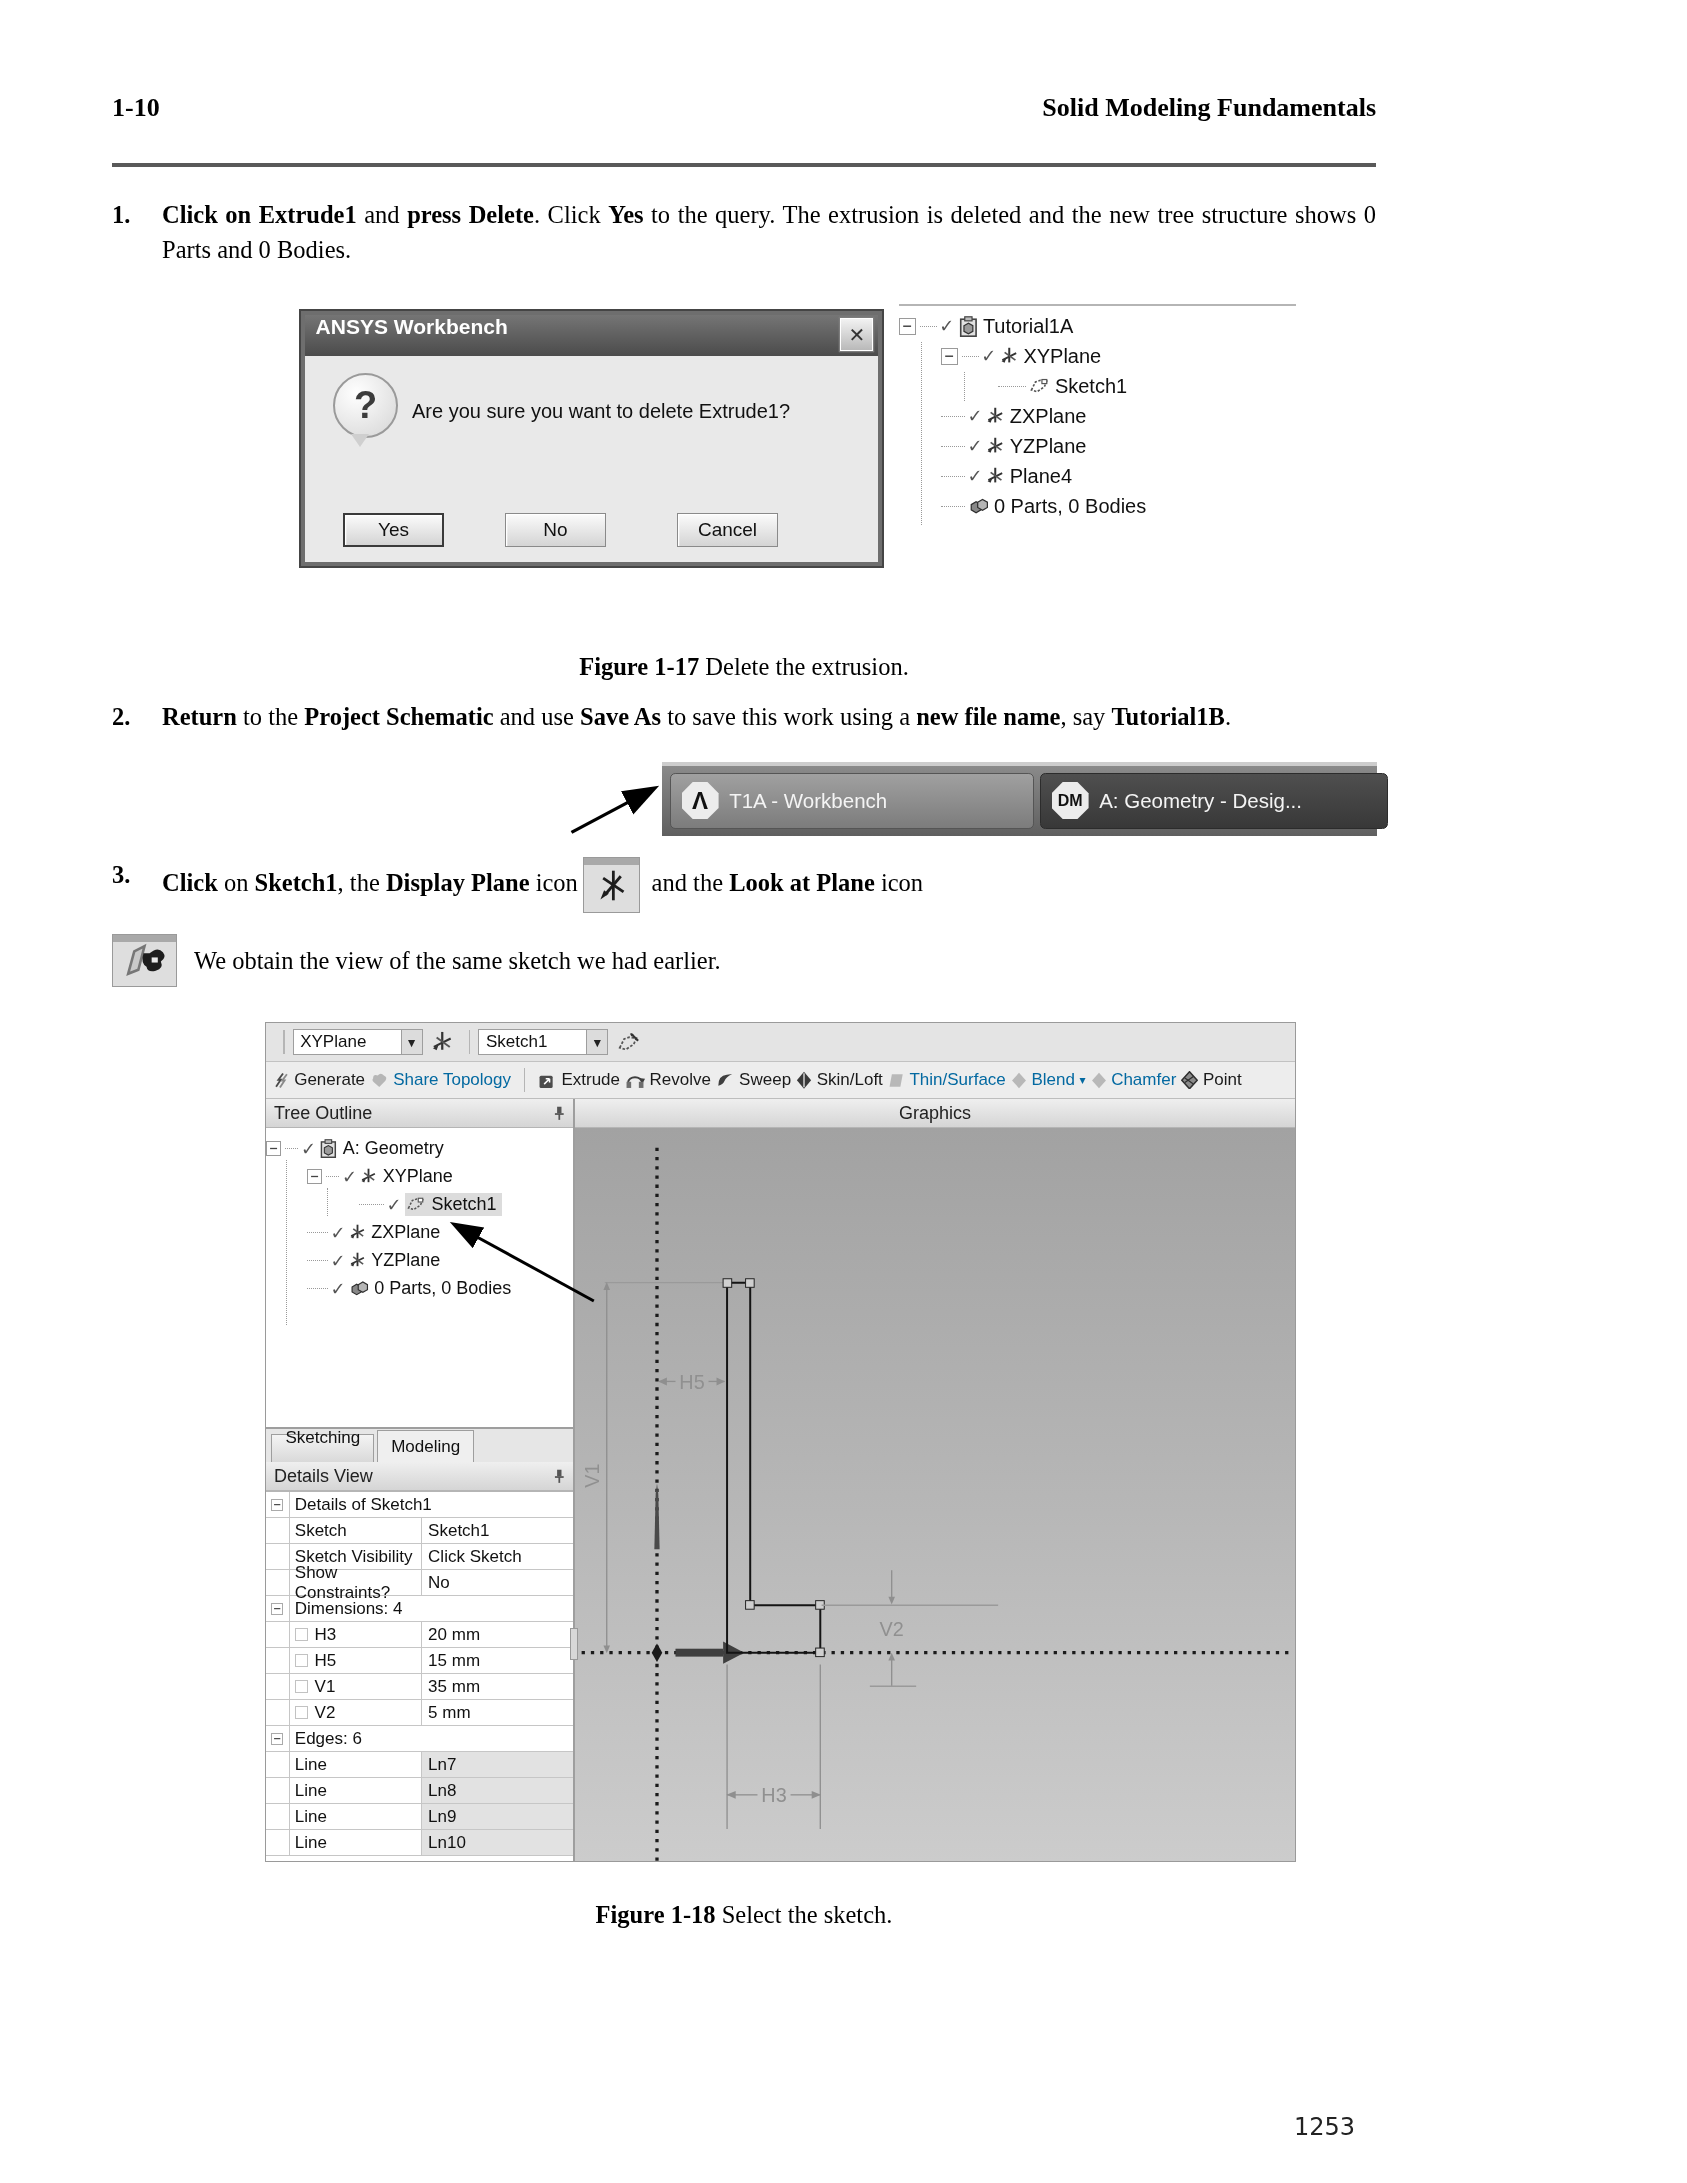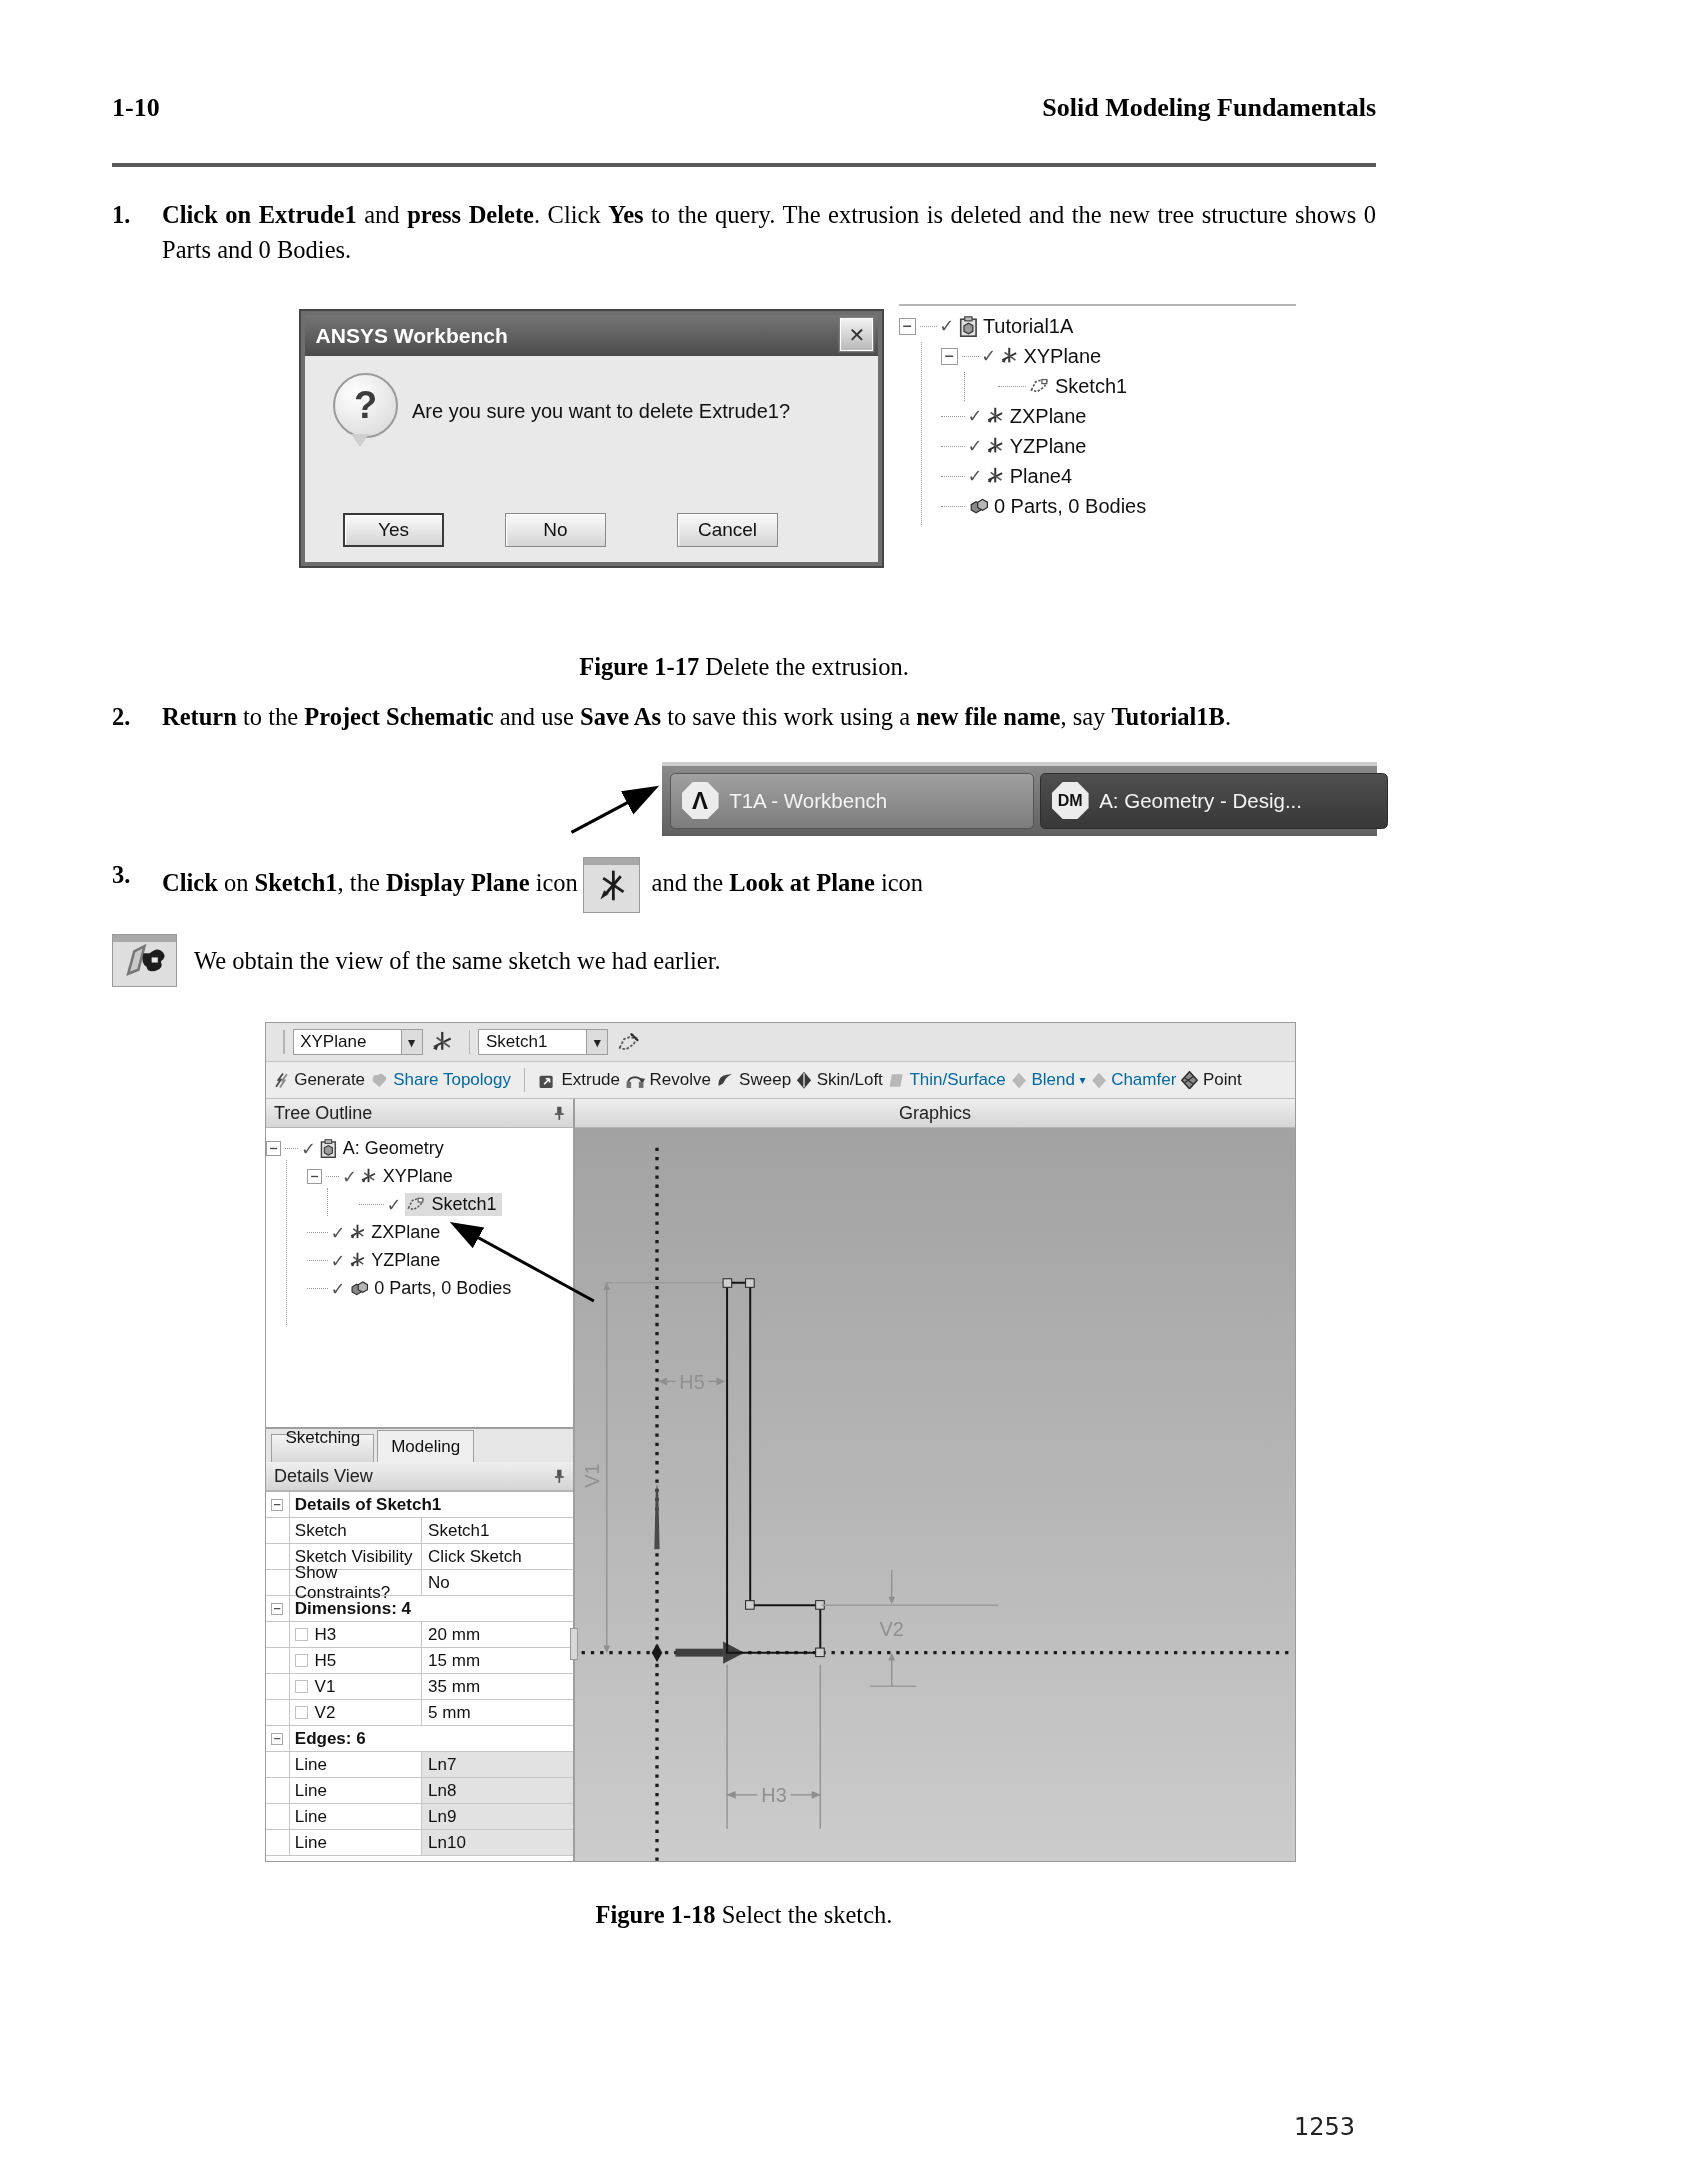--- a/index.html
+++ b/index.html
@@ -18,21 +18,21 @@
   .ui{font-family:"Liberation Sans",sans-serif;color:#111}
   .trow{display:flex;align-items:center;white-space:nowrap}
   .exp{width:14.6px;height:14.6px;flex:none;border:1.3px solid #9a9a9a;background:#fff;display:flex;align-items:center;justify-content:center;font:700 12.6px/1 "DejaVu Sans",sans-serif;color:#444;margin-right:4px}
   .chk{color:#555;font:700 18px/1 "DejaVu Sans",sans-serif;margin-right:3.3px;flex:none}
   .stub{flex:none;width:17px;height:0;border-top:1.3px dotted #999;margin-right:2.6px}
   .vdot{position:absolute;border-left:1.3px dotted #999}
   .ticon{flex:none;margin-right:5.3px}
   
   #fig17{position:absolute;left:112px;top:291px;width:1264px;height:361px}
   .dlg{position:absolute;left:189px;top:20px;width:581px;height:255px;background:#e9e9e9;border:4.6px solid #6e6e6e;outline:2px solid #454545;box-sizing:border-box}
-  .dlg-title{height:41px;background:linear-gradient(180deg,#757575,#4b4b4b);display:flex;align-items:center;padding-left:10.6px;font:700 21px "Liberation Sans",sans-serif;color:#fff;position:relative}
+  .dlg-title{height:41px;background:linear-gradient(180deg,#757575,#4b4b4b);display:flex;padding-left:10.6px;font:700 21px "Liberation Sans",sans-serif;color:#fff;position:relative}
   .dlg-close{position:absolute;top:3.3px;right:4.6px;width:33px;height:33px;background:linear-gradient(180deg,#f2f2f2,#b9b9b9);border:1.3px solid #fff;box-shadow:0 0 0 1.3px #7d7d7d;display:flex;align-items:center;justify-content:center;font:700 20px "DejaVu Sans",sans-serif;color:#333;box-sizing:border-box}
   .dlg-body{position:relative;height:200px}
   .qicon{position:absolute;left:28px;top:17px;width:61px;height:61px;border-radius:50%;background:radial-gradient(circle at 35% 30%,#ffffff,#d5d5d5);border:2px solid #9a9a9a;display:flex;align-items:center;justify-content:center;font:700 38px "Liberation Sans",sans-serif;color:#3c3c3c}
   .qtail{position:absolute;left:46px;top:78px;width:0;height:0;border:9.3px solid transparent;border-top:13.2px solid #cfcfcf}
   .dlg-msg{position:absolute;left:107px;top:44px;font:20px "Liberation Sans",sans-serif;color:#111;white-space:nowrap}
   .btnrow{position:absolute;left:0;top:157px;width:100%;height:36px}
   .dbtn{position:absolute;top:0;width:101px;height:34px;background:linear-gradient(180deg,#fbfbfb,#d4d4d4);border:1.3px solid #8a8a8a;box-shadow:inset 1.3px 1.3px 0 #fff;display:flex;align-items:center;justify-content:center;font:19px "Liberation Sans",sans-serif;color:#111;box-sizing:border-box}
   .dbtn.focus{border:2px solid #3a3a3a}
   #tree17{position:absolute;left:787px;top:13.2px;width:397px;border-top:2px solid #b5b5b5;padding-top:5.3px}
   #tree17 .trow{height:30px;font:20px "Liberation Sans",sans-serif}
@@ -64,21 +64,21 @@
   #dmtree .exp{width:13.2px;height:13.2px;font-size:11.2px}
   #dmtree .hl{background:#dcdcdc}
   .tabsrow{height:33px;flex:none;border-top:2px solid #9e9e9e;background:#e6e6e6;display:flex;align-items:flex-end;padding-left:5.3px;gap:2.6px}
   .tab{height:28px;padding:0 13.2px;background:linear-gradient(180deg,#f4f4f4,#d9d9d9);border:1.3px solid #9e9e9e;border-bottom:none;display:flex;align-items:center;font:17px "Liberation Sans",sans-serif;box-sizing:border-box}
   .tab.front{height:32px;background:#efefef;position:relative;z-index:2}
   .tab .ul{border-bottom:2px solid #555;padding-bottom:19px}
   .details{flex:1;overflow:hidden;background:#fff;border-top:1.3px solid #b5b5b5}
   .drow{display:flex;align-items:stretch;height:25px;border-bottom:1.3px solid #c6c6c6;font:17px "Liberation Sans",sans-serif;color:#111}
   .dgut{width:22.5px;flex:none;border-right:1.3px solid #c6c6c6;display:flex;align-items:center;justify-content:center}
   .dmin{width:12px;height:12px;border:1.3px solid #aaa;background:#fff;display:flex;align-items:center;justify-content:center;font:700 10px/1 "DejaVu Sans",sans-serif;color:#444;box-sizing:border-box}
-  .dlabel{flex:1;display:flex;align-items:center;padding-left:5.3px;font-weight:700}
+  .dlabel{flex:1;display:flex;align-items:center;padding-left:5.3px;font-weight:400}
   .dk{width:132px;flex:none;border-right:1.3px solid #c6c6c6;display:flex;align-items:center;padding-left:5.3px;box-sizing:border-box}
   .dv{flex:1;display:flex;align-items:center;padding-left:6.6px}
   .dv.gray{background:#e2e2e2}
   .cb{width:13.2px;height:13.2px;border:1.3px solid #c2c2c2;background:#fff;margin-right:6.6px;flex:none;box-sizing:border-box}
   .rpanel{flex:1;display:flex;flex-direction:column;min-width:0}
   .canvas{flex:1;background:linear-gradient(180deg,#a2a2a2 0%,#b6b6b6 50%,#cccccc 100%);position:relative}
   .canvas svg{position:absolute;left:0;top:0;width:100%;height:100%}
   .split-handle{position:absolute;right:-5.3px;top:529px;width:6.6px;height:30px;background:#d8d8d8;border:0.7px solid #999;z-index:3}
 </style>
 </head>

